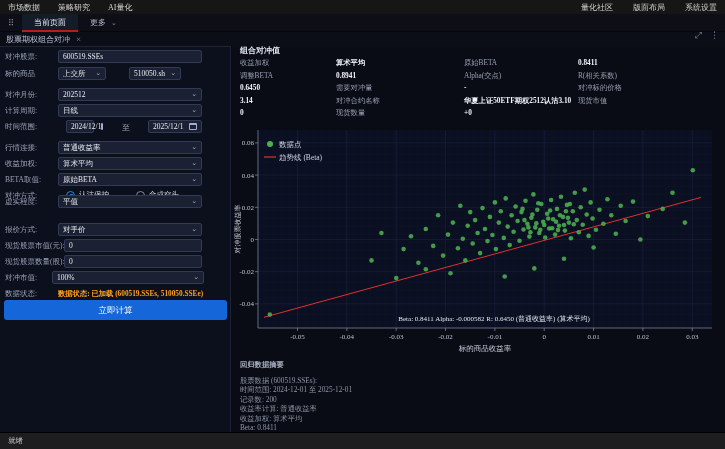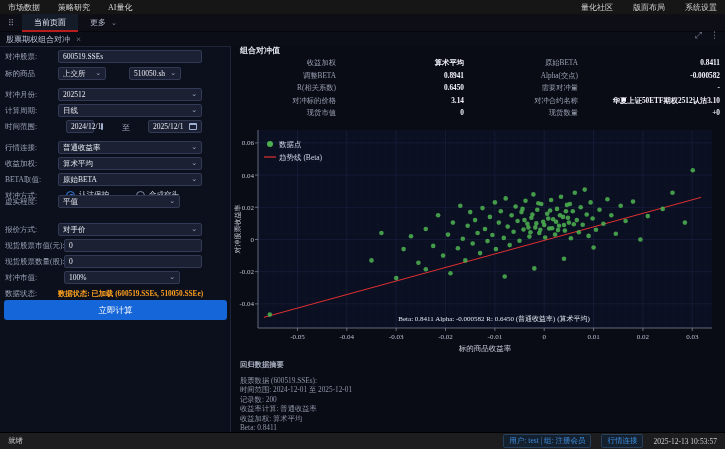--- a/index.html
+++ b/index.html
@@ -49,21 +49,21 @@
   .rdo.on::after { content:""; position:absolute; left:2px; top:2px; width:5px; height:5px;
     border-radius:50%; background:#2f7fe0; }
   .rlabel { color:#d4d9e6; font-size:7.5px; }
   .status-orange { position:absolute; left:58px; top:2px; color:#ffa21f; font-weight:bold; font-size:7.3px; white-space:nowrap; }
   .btn-primary { position:absolute; left:4px; top:299px; width:223px; height:20px;
     background:#1566d8; border-radius:3px; color:#fff; text-align:center; line-height:20px;
     font-size:8.5px; cursor:pointer; }
   
   .stats-title { position:absolute; left:240px; top:45px; font-weight:bold; color:#e6eaf4; font-size:8px; }
   .stats-grid { position:absolute; left:240px; top:58px; width:480px;
-    display:grid; grid-template-columns:96px 128px 114px 142px; row-gap:2.5px; font-size:7.3px;text-align:right; }
+    display:grid; grid-template-columns:96px 128px 114px 142px; row-gap:2.5px; font-size:7.3px; }
   .sg-lbl { color:#98a0b3; white-space:nowrap; }
   .sg-val { color:#f2f4fa; font-weight:bold; white-space:nowrap; }
   
   #chart { position:absolute; left:232px; top:126px; }
   
   .summary { position:absolute; left:240px; top:360px; font-size:7.3px; color:#8e96a8; line-height:9.5px; }
   .summary .stitle { font-weight:bold; color:#a7aebf; margin-bottom:6px; }
   
   .statusbar { position:absolute; left:0; top:432px; width:725px; height:17px;
     background:#1d1d1f; border-top:1px solid #000; display:flex; align-items:center;
@@ -185,21 +185,21 @@
         <span class="rlabel">认沽保护</span>
       </span>
       <span class="radio-wrap" style="left:136px">
         <span class="rdo"></span>
         <span class="rlabel">合成空头</span>
       </span>
     </div>
 
     <div class="row" style="top:148px">
       <span class="lbl">虚实程度:</span>
-      <div class="sel" style="left:58px;width:122px">
+      <div class="sel" style="left:58px;width:144px">
         <span>平值</span>
         <span class="chev">⌄</span>
       </div>
     </div>
 
     <div class="row" style="top:176px">
       <span class="lbl">报价方式:</span>
       <div class="sel" style="left:58px;width:144px">
         <span>对手价</span>
         <span class="chev">⌄</span>
@@ -211,21 +211,21 @@
       <input class="inp" style="left: 64px; width: 138px;" value="0">
     </div>
 
     <div class="row" style="top:208px">
       <span class="lbl">现货股票数量(股):</span>
       <input class="inp" style="left: 64px; width: 138px;" value="0">
     </div>
 
     <div class="row" style="top:224px">
       <span class="lbl">对冲市值:</span>
-      <div class="sel" style="left:64px;width:116px">
+      <div class="sel" style="left:52px;width:152px">
         <span>100%</span>
         <span class="chev">⌄</span>
       </div>
     </div>
 
     <div class="row" style="top:240px">
       <span class="lbl">数据状态:</span>
       <span class="status-orange">数据状态: 已加载 (600519.SSEs, 510050.SSEe)</span>
     </div>
 
@@ -235,21 +235,20 @@
   <div class="stats-title">组合对冲值</div>
   <div class="stats-grid">
     <span class="sg-lbl">收益加权</span>
     <span class="sg-val">算术平均</span>
     <span class="sg-lbl">原始BETA</span>
     <span class="sg-val">0.8411</span>
 
     <span class="sg-lbl">调整BETA</span>
     <span class="sg-val">0.8941</span>
     <span class="sg-lbl">Alpha(交点)</span>
-    <span class="sg-val">-0.000582</span>
 
     <span class="sg-lbl">R(相关系数)</span>
     <span class="sg-val">0.6450</span>
     <span class="sg-lbl">需要对冲量</span>
     <span class="sg-val">-</span>
 
     <span class="sg-lbl">对冲标的价格</span>
     <span class="sg-val">3.14</span>
     <span class="sg-lbl">对冲合约名称</span>
     <span class="sg-val">华夏上证50ETF期权2512认沽3.10</span>
@@ -523,20 +522,15 @@
     <div>股票数据 (600519.SSEs):</div>
     <div>时间范围: 2024-12-01 至 2025-12-01</div>
     <div>记录数: 200</div>
     <div>收益率计算: 普通收益率</div>
     <div>收益加权: 算术平均</div>
     <div>Beta: 0.8411</div>
   </div>
 
   <div class="statusbar">
     <span class="sb-left">就绪</span>
-    <span class="sb-right">
-      <span class="sb-chip">用户: test | 组: 注册会员</span>
-      <span class="sb-chip">行情连接</span>
-      <span class="sb-time">2025-12-13 10:53:57</span>
-    </span>
   </div>
 
 </div>
 
 </body></html>

